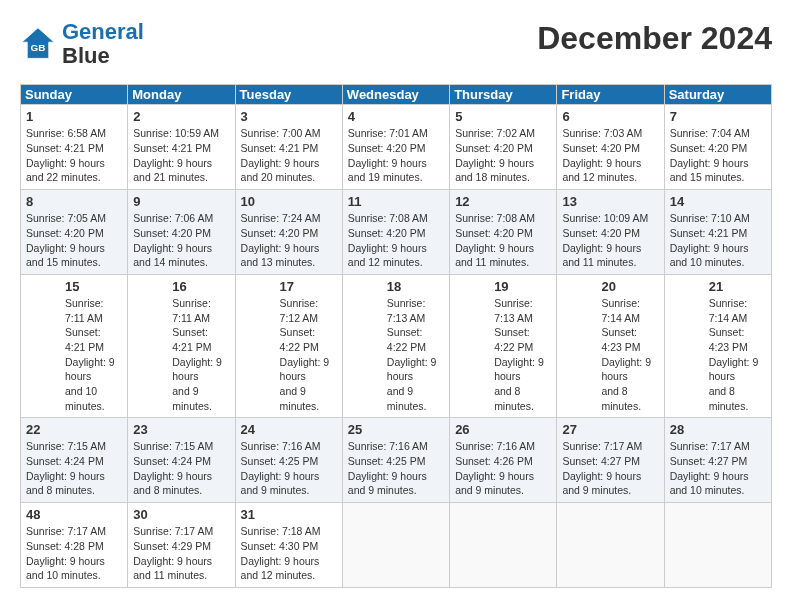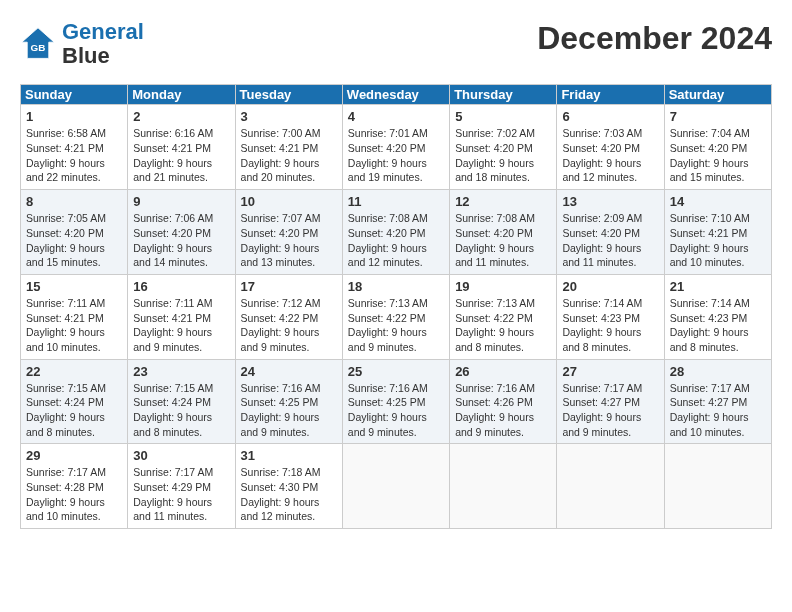--- a/index.html
+++ b/index.html
@@ -83,21 +83,21 @@
     .day-info {
       color: #333;
       line-height: 1.4;
       font-size: 10.5px;
     }
     .empty-cell {
       background: #f9f9f9 !important;
     }
     .week-row-1 td { background: #fff; }
     .week-row-2 td { background: #eef2f7; }
-    .week-row-3 td { background: #fff; }
+    .week-row-3 td { background: #fff; padding-left: 44px; }
     .week-row-4 td { background: #eef2f7; }
     .week-row-5 td { background: #fff; }
   </style>
 </head>
 <body>
 
 <div class="header-section">
   <div class="logo">
     <svg class="logo-icon" viewBox="0 0 40 40">
       <polygon points="20,2 38,18 32,18 32,36 8,36 8,18 2,18" fill="#1a6faf"></polygon>
@@ -133,21 +133,21 @@
         <div class="day-info">
         <span>Sunrise: 6:58 AM</span><br>
         <span>Sunset: 4:21 PM</span><br>
         <span>Daylight: 9 hours</span><br>
         <span>and 22 minutes.</span>
       </div>
         </td>
         <td>
         <span class="day-number">2</span>
         <div class="day-info">
-        <span>Sunrise: 6:16 AM</span><br>
+        <span>Sunrise: 10:59 AM</span><br>
         <span>Sunset: 4:21 PM</span><br>
         <span>Daylight: 9 hours</span><br>
         <span>and 21 minutes.</span>
       </div>
         </td>
         <td>
         <span class="day-number">3</span>
         <div class="day-info">
         <span>Sunrise: 7:00 AM</span><br>
         <span>Sunset: 4:21 PM</span><br>
@@ -207,21 +207,21 @@
         <div class="day-info">
         <span>Sunrise: 7:06 AM</span><br>
         <span>Sunset: 4:20 PM</span><br>
         <span>Daylight: 9 hours</span><br>
         <span>and 14 minutes.</span>
       </div>
         </td>
         <td>
         <span class="day-number">10</span>
         <div class="day-info">
-        <span>Sunrise: 7:07 AM</span><br>
+        <span>Sunrise: 7:24 AM</span><br>
         <span>Sunset: 4:20 PM</span><br>
         <span>Daylight: 9 hours</span><br>
         <span>and 13 minutes.</span>
       </div>
         </td>
         <td>
         <span class="day-number">11</span>
         <div class="day-info">
         <span>Sunrise: 7:08 AM</span><br>
         <span>Sunset: 4:20 PM</span><br>
@@ -234,21 +234,21 @@
         <div class="day-info">
         <span>Sunrise: 7:08 AM</span><br>
         <span>Sunset: 4:20 PM</span><br>
         <span>Daylight: 9 hours</span><br>
         <span>and 11 minutes.</span>
       </div>
         </td>
         <td>
         <span class="day-number">13</span>
         <div class="day-info">
-        <span>Sunrise: 2:09 AM</span><br>
+        <span>Sunrise: 10:09 AM</span><br>
         <span>Sunset: 4:20 PM</span><br>
         <span>Daylight: 9 hours</span><br>
         <span>and 11 minutes.</span>
       </div>
         </td>
         <td>
         <span class="day-number">14</span>
         <div class="day-info">
         <span>Sunrise: 7:10 AM</span><br>
         <span>Sunset: 4:21 PM</span><br>
@@ -382,21 +382,21 @@
         <div class="day-info">
         <span>Sunrise: 7:17 AM</span><br>
         <span>Sunset: 4:27 PM</span><br>
         <span>Daylight: 9 hours</span><br>
         <span>and 10 minutes.</span>
       </div>
         </td>
       </tr>
       <tr class="week-row-5">
         <td>
-        <span class="day-number">29</span>
+        <span class="day-number">48</span>
         <div class="day-info">
         <span>Sunrise: 7:17 AM</span><br>
         <span>Sunset: 4:28 PM</span><br>
         <span>Daylight: 9 hours</span><br>
         <span>and 10 minutes.</span>
       </div>
         </td>
         <td>
         <span class="day-number">30</span>
         <div class="day-info">

